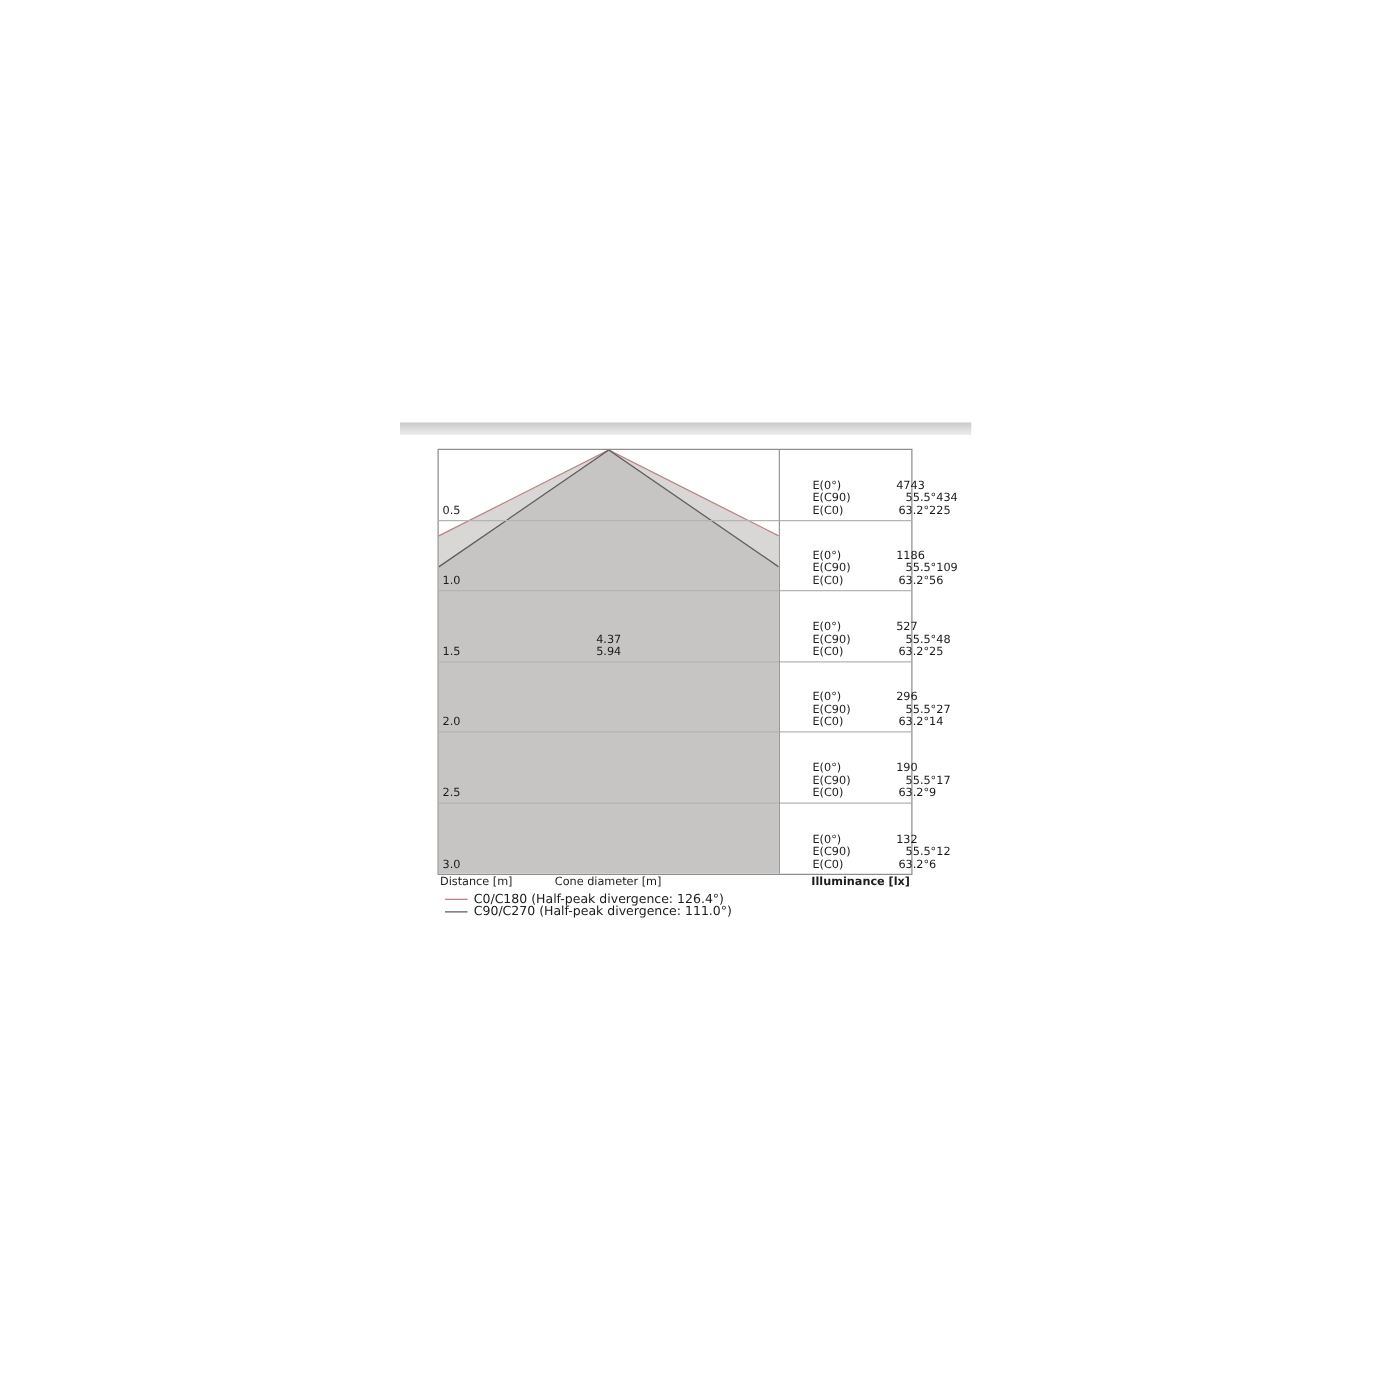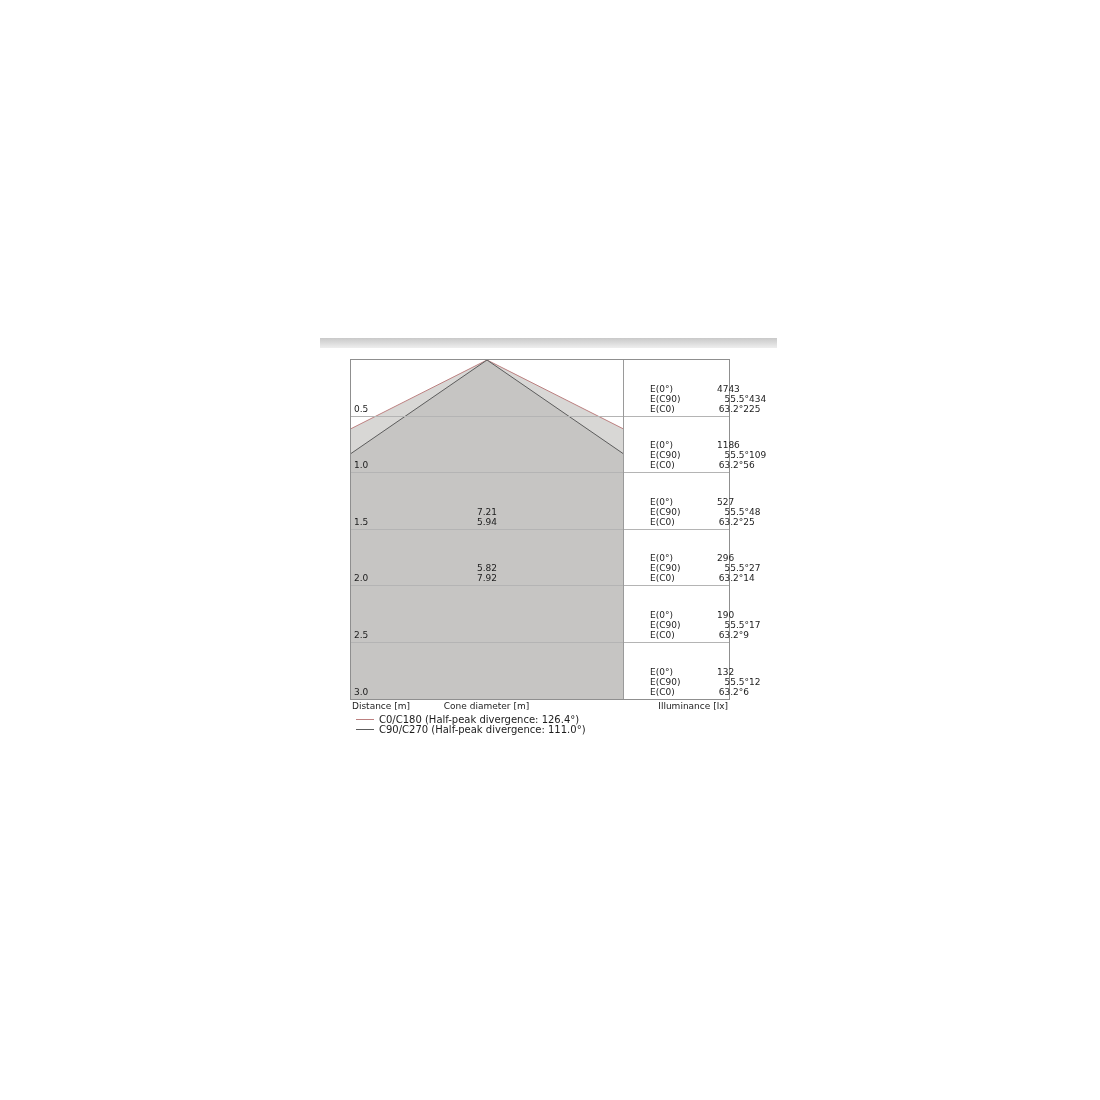--- a/index.html
+++ b/index.html
@@ -25,21 +25,21 @@
   .illum { position:absolute; left:273px; right:0; bottom:2px; }
   .iline { display:flex; padding:0 4px 0 6px; }
   .lbl { width:38px;margin-left:20px; }
   .ang { width:36px;margin-left:44px; }
   .val { flex:1; text-align:right; }
 
   .axis-labels { position:absolute; left:30px; top:363px; width:380px; height:10px;
                  font-size:9px; line-height:10px; color:#1c1c1c; }
   .ax-dist { position:absolute; left:2px; }
   .ax-cone { position:absolute; left:0; width:273px; text-align:center; }
-  .ax-illum { position:absolute; right:2px; }
+  .ax-illum { position:absolute; right:2px;font-weight:bold; }
 
   .legend { position:absolute; left:36px; top:376px; font-size:10px; color:#1c1c1c; }
   .legend-row { display:flex; align-items:center; height:10px; }
   .swatch { display:inline-block; width:18px; height:0; border-top:1px solid; margin-right:5px; }
 </style>
 </head>
 <body>
 
 <div class="content">
 
@@ -95,21 +95,21 @@
               <span class="lbl">E(C0)</span>
               <span class="ang">63.2°</span>
               <span class="val">56</span>
             </div>
         </div>
       </div>
 
       <div class="row">
         <span class="dist">1.5</span>
         <div class="cones">
-          <div>7.21</div>
+          <div>4.37</div>
           <div>5.94</div>
         </div>
         <div class="illum">
           <div class="iline">
               <span class="lbl">E(0°)</span>
               <span class="ang"></span>
               <span class="val">527</span>
             </div>
           <div class="iline">
               <span class="lbl">E(C90)</span>
@@ -119,24 +119,20 @@
           <div class="iline">
               <span class="lbl">E(C0)</span>
               <span class="ang">63.2°</span>
               <span class="val">25</span>
             </div>
         </div>
       </div>
 
       <div class="row">
         <span class="dist">2.0</span>
-        <div class="cones">
-          <div>5.82</div>
-          <div>7.92</div>
-        </div>
         <div class="illum">
           <div class="iline">
               <span class="lbl">E(0°)</span>
               <span class="ang"></span>
               <span class="val">296</span>
             </div>
           <div class="iline">
               <span class="lbl">E(C90)</span>
               <span class="ang">55.5°</span>
               <span class="val">27</span>

